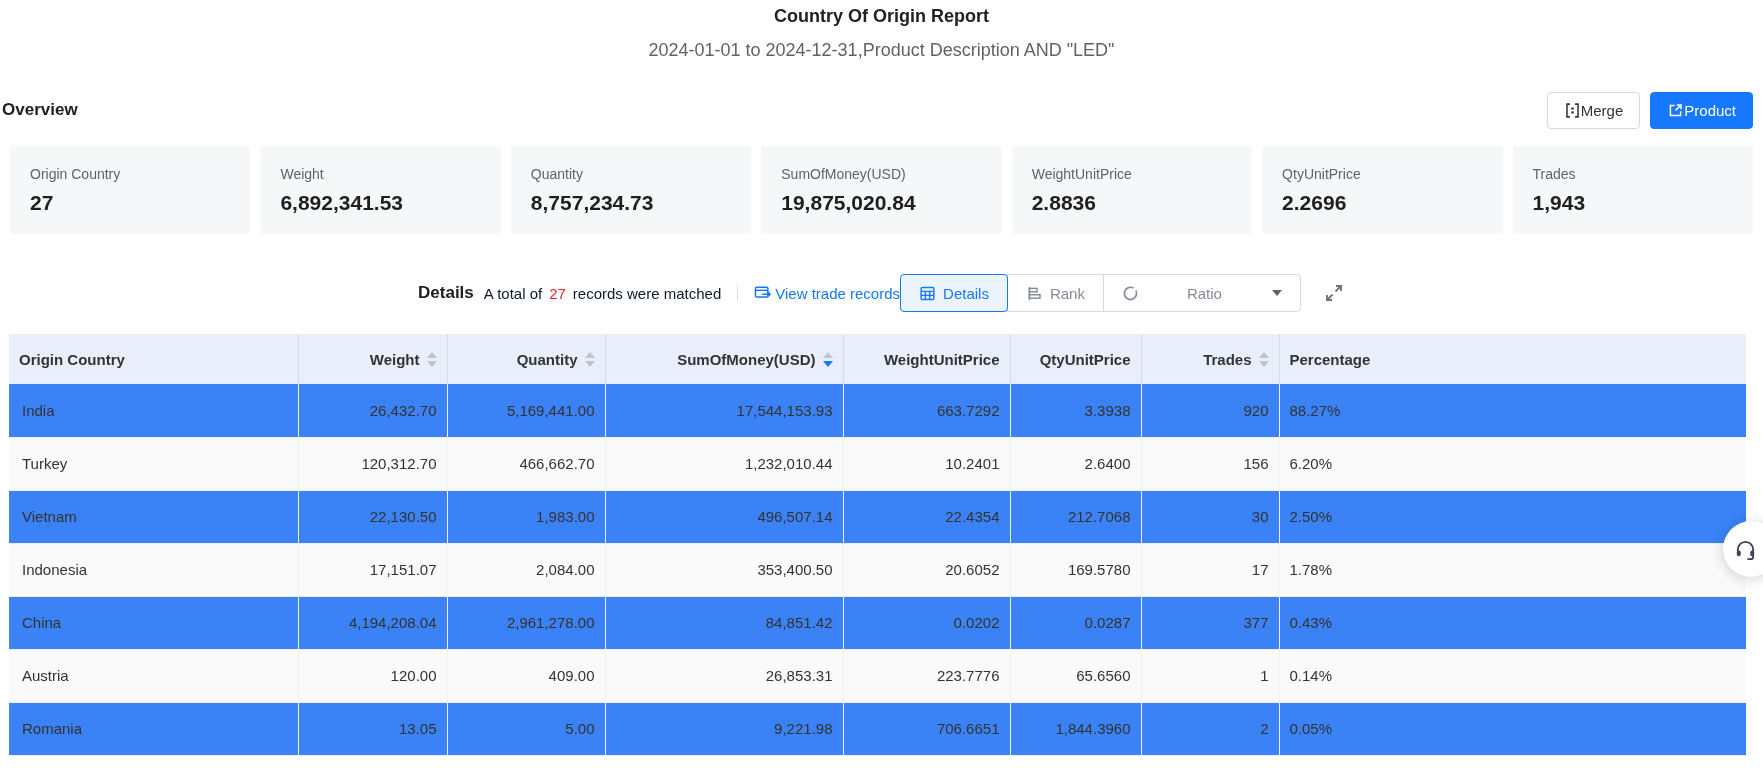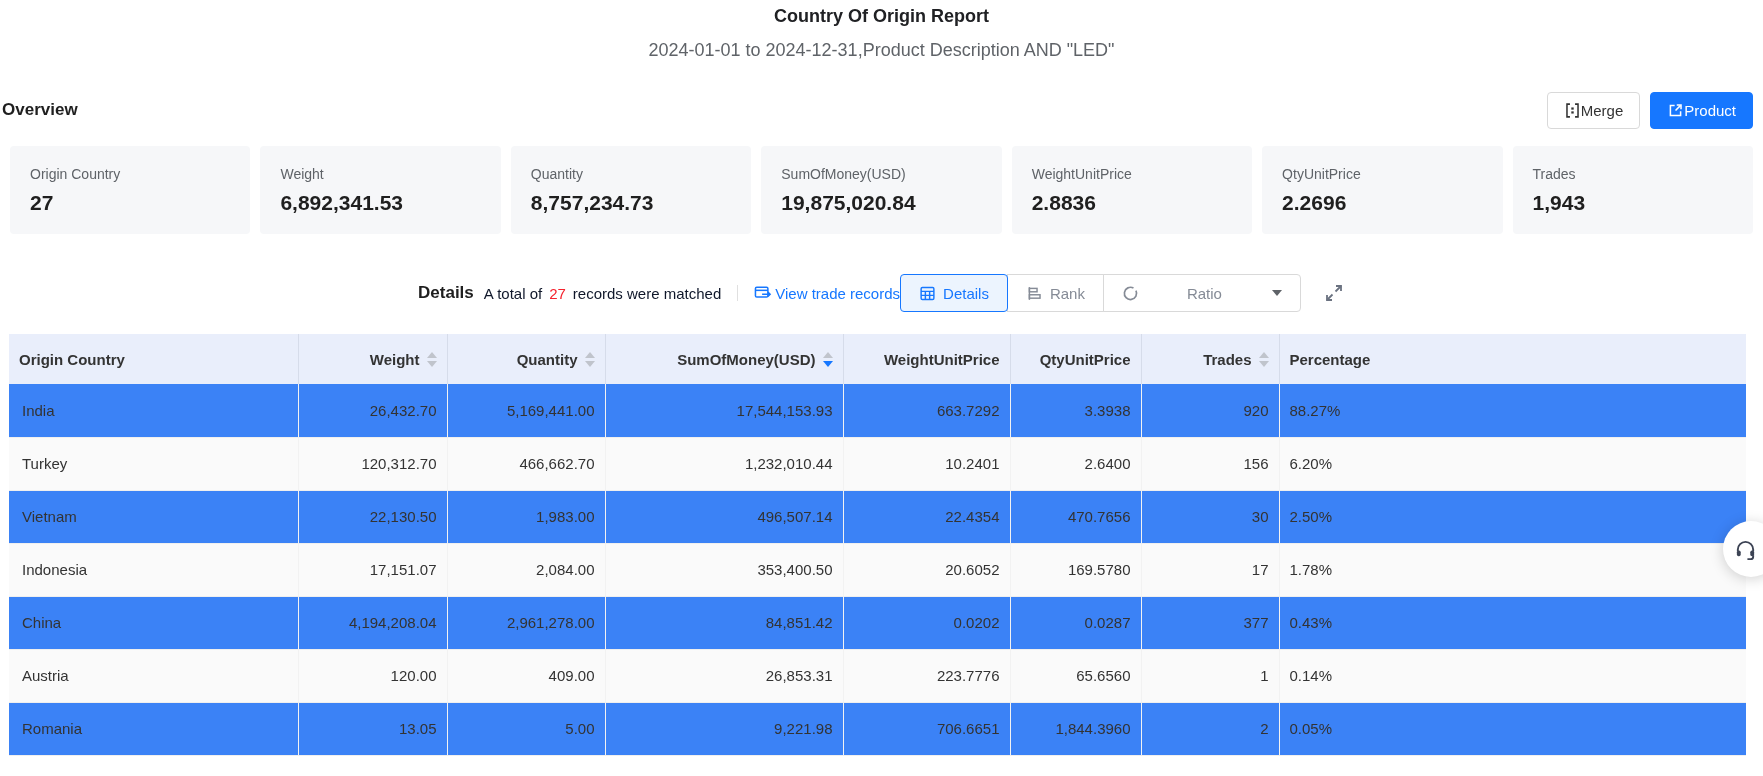--- a/index.html
+++ b/index.html
@@ -271,21 +271,21 @@
           <td class="align-right c-qtyunitprice">2.6400</td>
           <td class="align-right c-trades">156</td>
           <td class="align-left c-percentage">6.20%</td>
         </tr>
         <tr>
           <td class="align-left c-origin-country">Vietnam</td>
           <td class="align-right c-weight">22,130.50</td>
           <td class="align-right c-quantity">1,983.00</td>
           <td class="align-right c-sumofmoney-usd">496,507.14</td>
           <td class="align-right c-weightunitprice">22.4354</td>
-          <td class="align-right c-qtyunitprice">470.7656</td>
+          <td class="align-right c-qtyunitprice">212.7068</td>
           <td class="align-right c-trades">30</td>
           <td class="align-left c-percentage">2.50%</td>
         </tr>
         <tr class="striped">
           <td class="align-left c-origin-country">Indonesia</td>
           <td class="align-right c-weight">17,151.07</td>
           <td class="align-right c-quantity">2,084.00</td>
           <td class="align-right c-sumofmoney-usd">353,400.50</td>
           <td class="align-right c-weightunitprice">20.6052</td>
           <td class="align-right c-qtyunitprice">169.5780</td>

